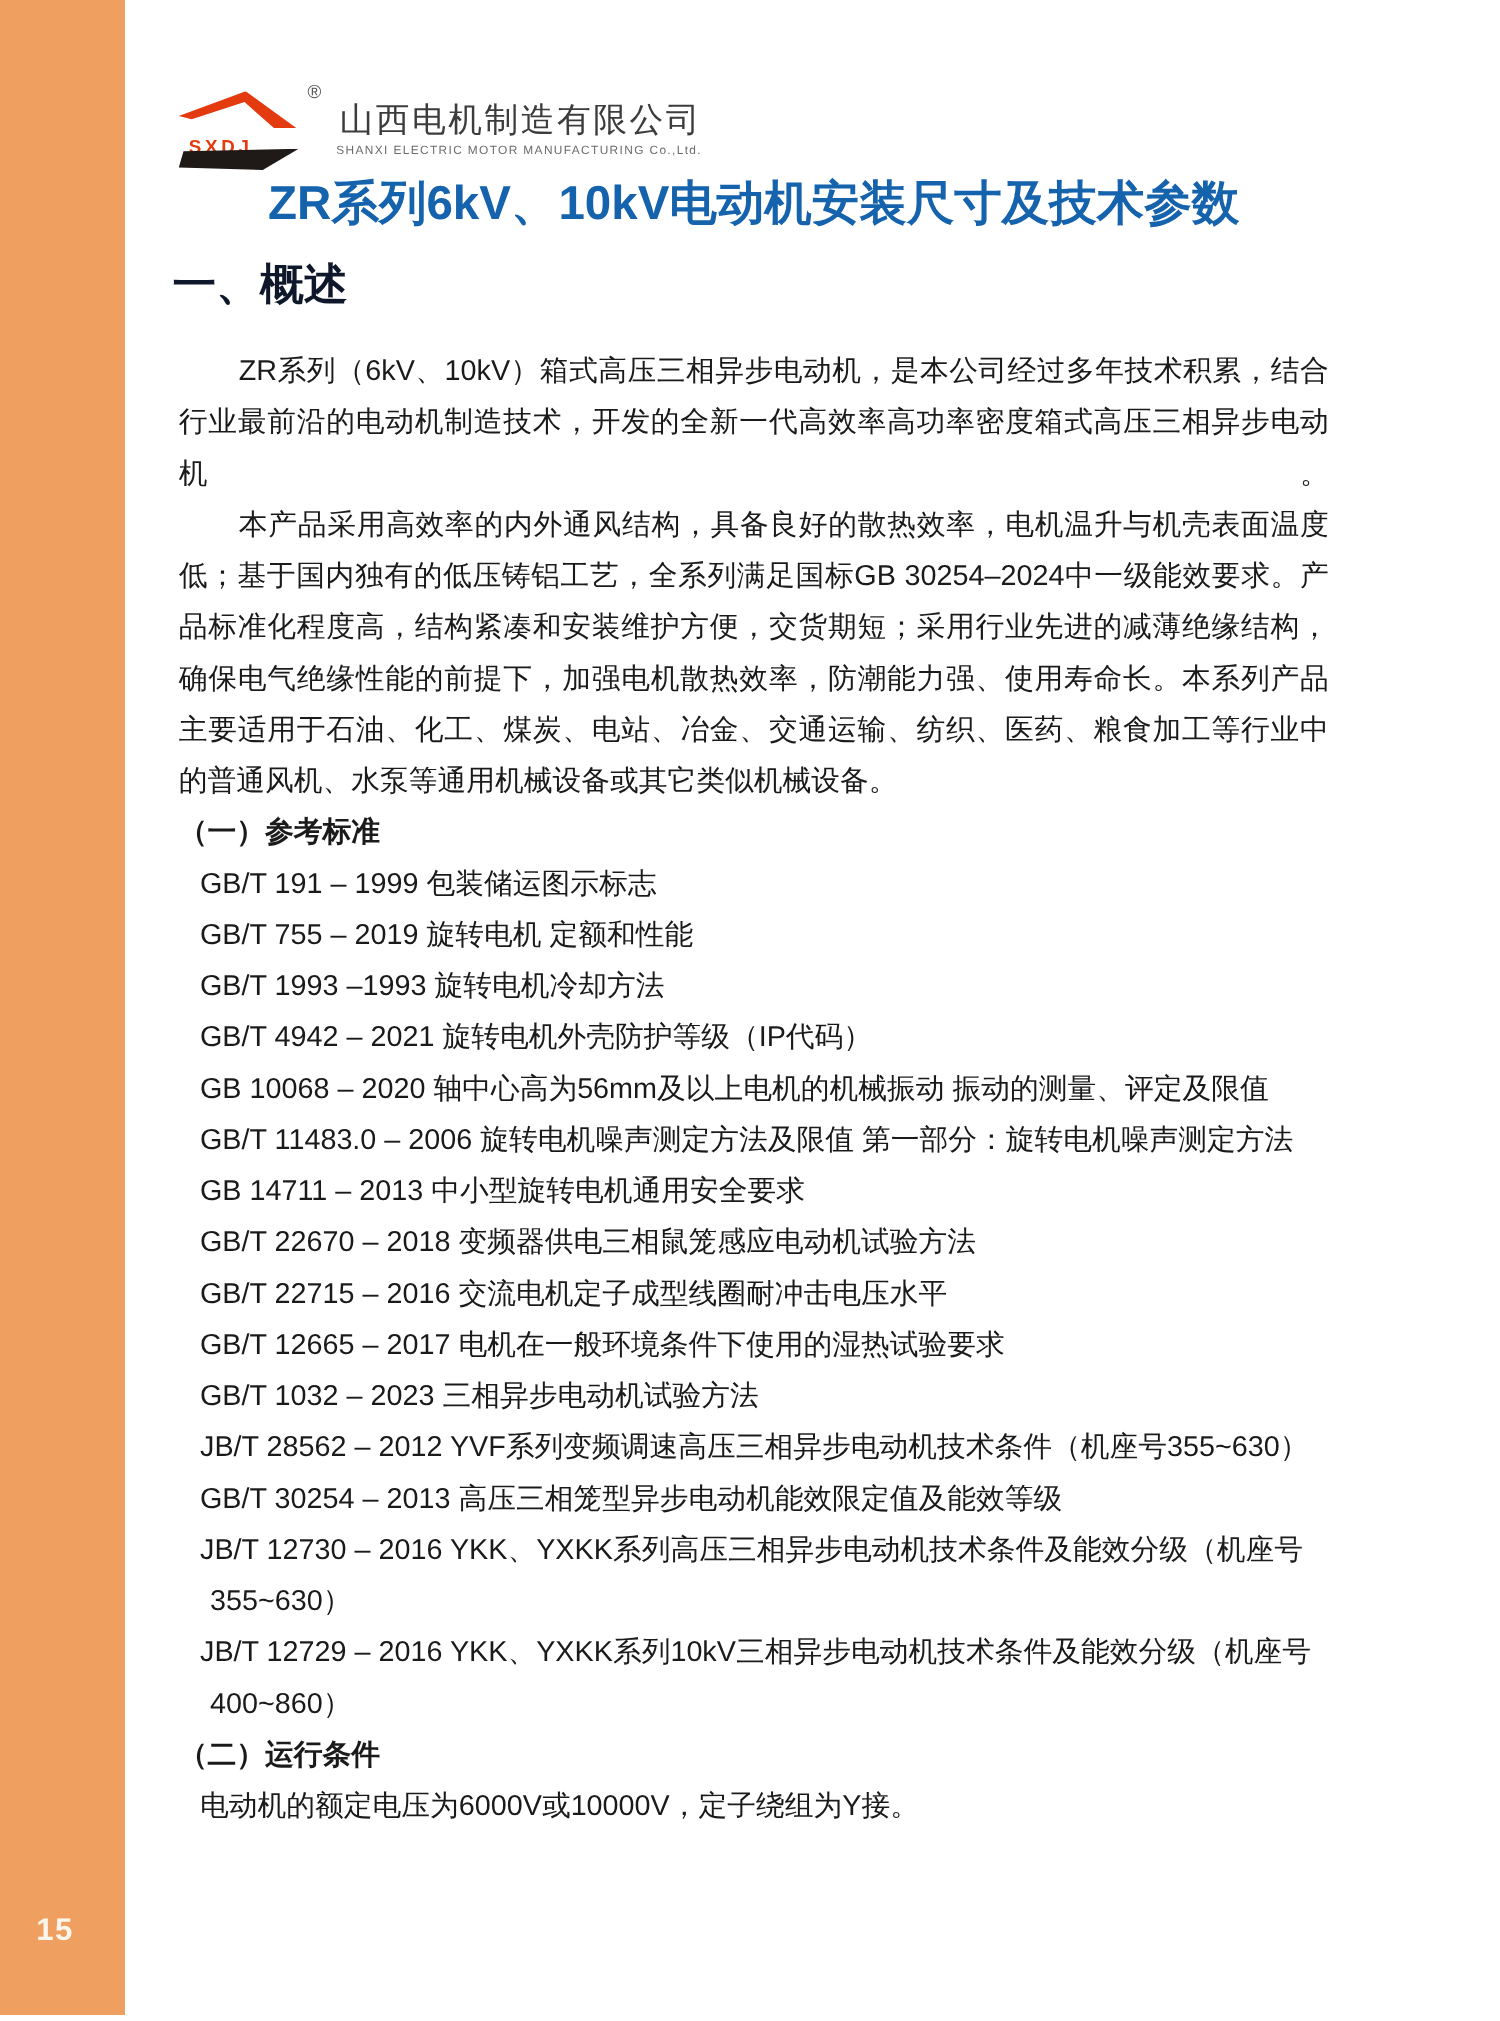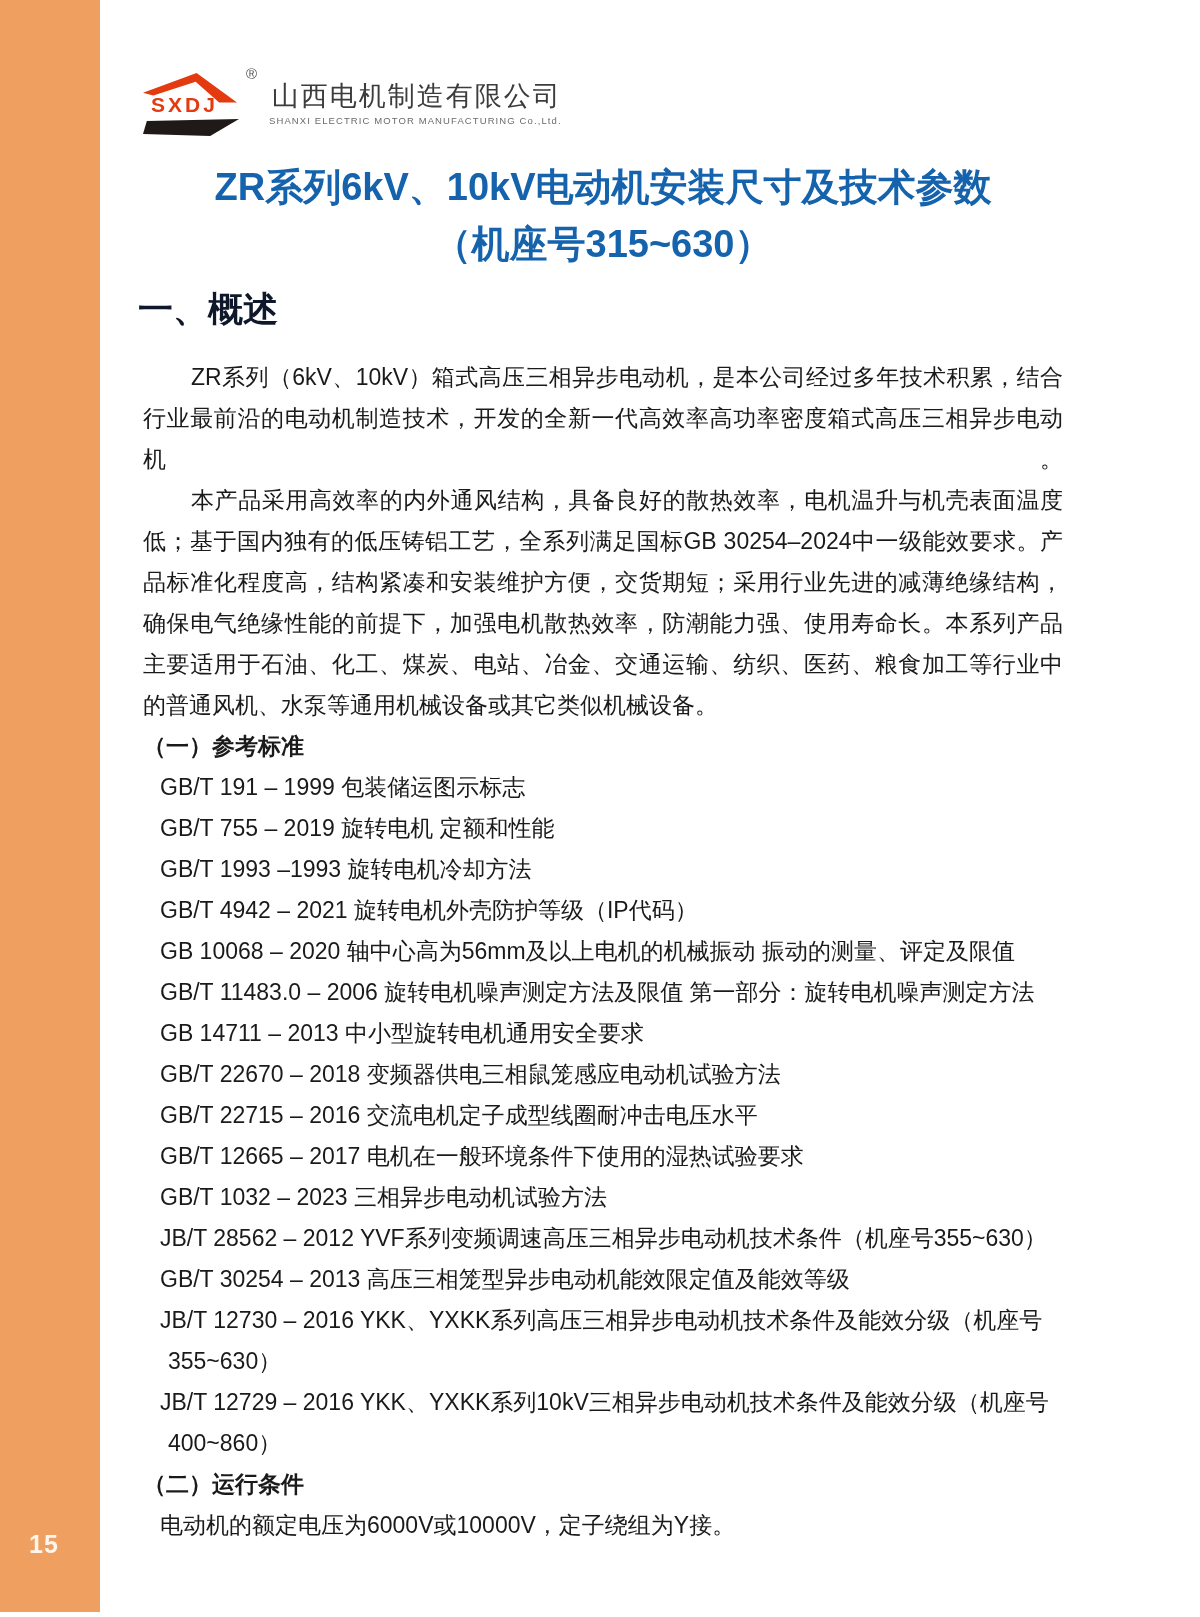--- a/index.html
+++ b/index.html
@@ -35,22 +35,22 @@
   .logo-mark{
     position:relative;width:100px;height:62px;flex:0 0 auto;
   }
   .logo-roof{
     position:absolute;left:0;top:0;width:94px;height:32px;
     background:#e43a0f;
     -webkit-clip-path:polygon(0 62%,57% 0,100% 92%,81% 92%,56% 27%,11% 70%);
     clip-path:polygon(0 62%,57% 0,100% 92%,81% 92%,56% 27%,11% 70%);
   }
   .logo-abbr{
-    position:absolute;left:8px;top:20px;width:86px;
-    color:#e43a0f;font-weight:bold;font-size:21px;letter-spacing:3px;
+    position:absolute;left:8px;top:36px;width:86px;
+    color:#e43a0f;font-weight:bold;font-size:15px;letter-spacing:3px;
   }
   .logo-swoosh{
     position:absolute;left:0;top:46px;width:96px;height:17px;
     background:#1f1a17;
     -webkit-clip-path:polygon(4% 12%,100% 0,70% 100%,0 88%);
     clip-path:polygon(4% 12%,100% 0,70% 100%,0 88%);
   }
   .logo-reg{
     position:absolute;right:-14px;top:-8px;
     font-size:15px;color:#555;font-weight:normal;
@@ -60,21 +60,20 @@
   }
   .company-cn{
     font-size:27px;color:#3c3c3c;letter-spacing:2px;line-height:30px;text-align:right;
   }
   .company-en{
     margin-top:4px;
     font-size:9.5px;color:#6b6b6b;letter-spacing:1.1px;
   }
   
   .doc-title{
-    margin-top:24px;
     text-align:center;
     color:#1562ad;
     font-weight:bold;
     font-size:38px;line-height:57px;
   }
   
   .section-heading{
     margin-top:14px;margin-left:-5px;
     color:#0f172a;font-weight:bold;font-size:35px;line-height:44px;
   }
@@ -109,21 +108,20 @@
         <div class="logo-reg">®</div>
       </div>
       <div class="company">
         <div class="company-cn">山西电机制造有限公司</div>
         <div class="company-en">SHANXI  ELECTRIC  MOTOR  MANUFACTURING  Co.,Ltd.</div>
       </div>
     </div>
 
     <div class="doc-title">
       <div>ZR系列6kV、10kV电动机安装尺寸及技术参数</div>
-      <div>（机座号315~630）</div>
     </div>
 
     <div class="section-heading">一、概述</div>
 
     <div class="text-block">
 
       <div>
 
       <div class="line indent justify">ZR系列（6kV、10kV）箱式高压三相异步电动机，是本公司经过多年技术积累，结合</div>
           <div class="line justify">行业最前沿的电动机制造技术，开发的全新一代高效率高功率密度箱式高压三相异步电动机。</div>

